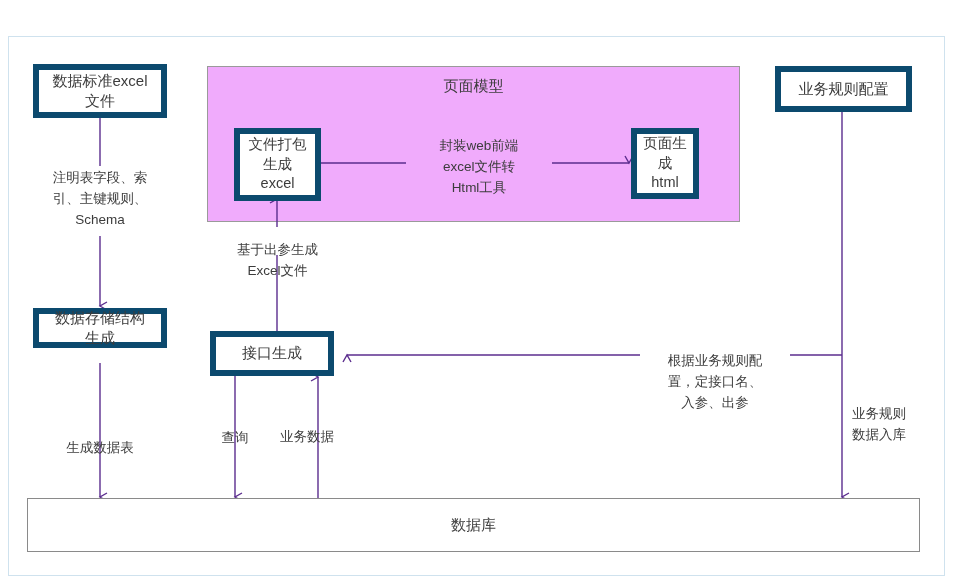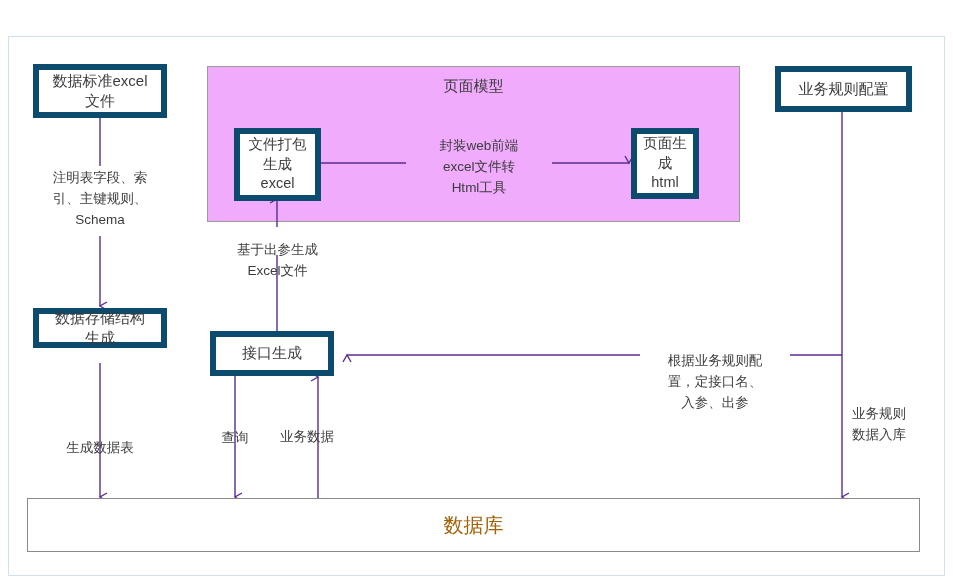--- a/index.html
+++ b/index.html
@@ -92,22 +92,22 @@
   }
   
   .db-bar {
     position: absolute;
     box-sizing: border-box;
     border: 1px solid #8a8a8a;
     background: #ffffff;
     display: flex;
     align-items: center;
     justify-content: center;
-    font-size: 20px;
-    color: #a16207;
+    font-size: 15px;
+    color: #404040;
     z-index: 3;
   }
   svg.edges {
     position: absolute;
     left: 0; top: 0;
     width: 953px;
     height: 586px;
     z-index: 2;
     pointer-events: none;
   }

